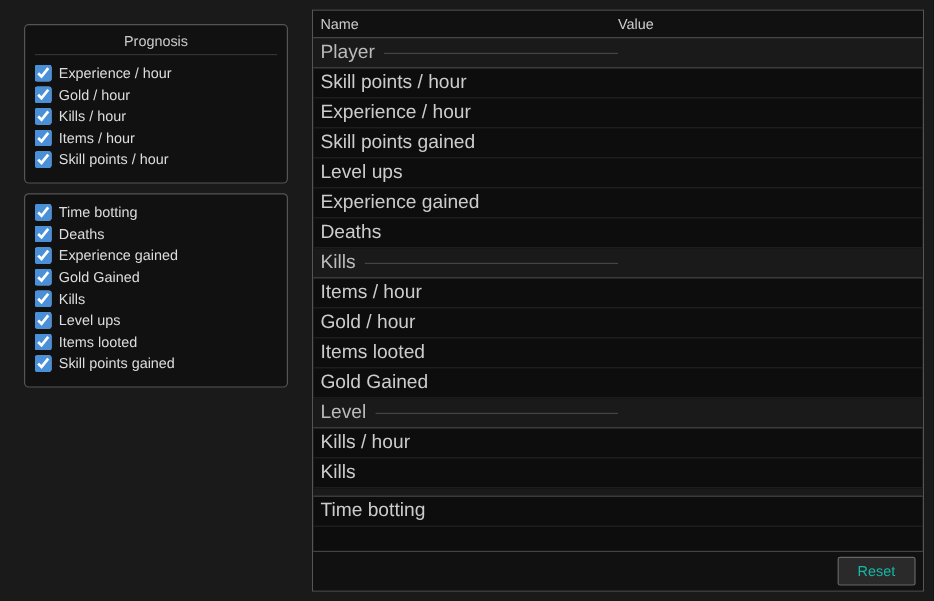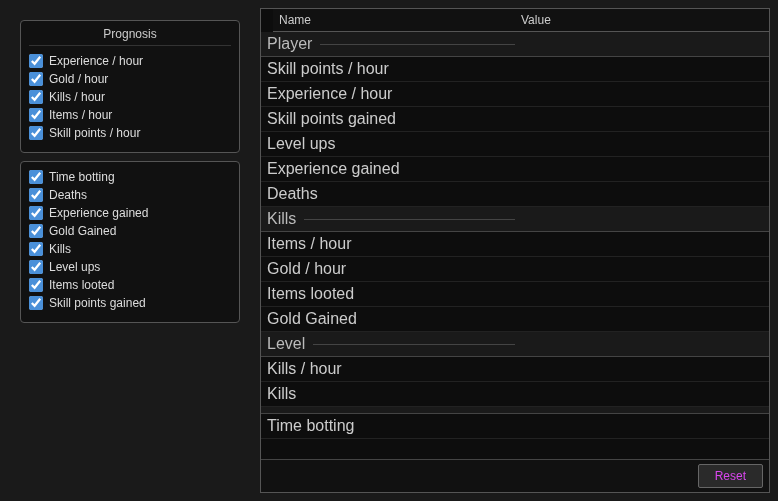--- a/index.html
+++ b/index.html
@@ -68,21 +68,20 @@
       background: #0d0d0d;
     }
 
     .table-header {
       display: flex;
       background: #111;
       border-bottom: 1px solid #555;
       padding: 4px 6px;
       font-size: 12px;
       color: #ccc;
-      margin-left: 12px;
     }
 
     .table-header .col-name {
       width: 50%;
     }
 
     .table-header .col-value {
       width: 50%;
     }
 
@@ -134,21 +133,21 @@
       display: flex;
       justify-content: flex-end;
       padding: 4px 6px;
       border-top: 1px solid #444;
       background: #111;
     }
 
     .reset-button {
       background: #2a2a2a;
       border: 1px solid #666;
-      color: #d946ef;
+      color: #14b8a6;
       padding: 4px 16px;
       cursor: pointer;
       font-size: 12px;
       border-radius: 2px;
     }
   </style>
 </head>
 <body>
 
 <div class="left-panel">

